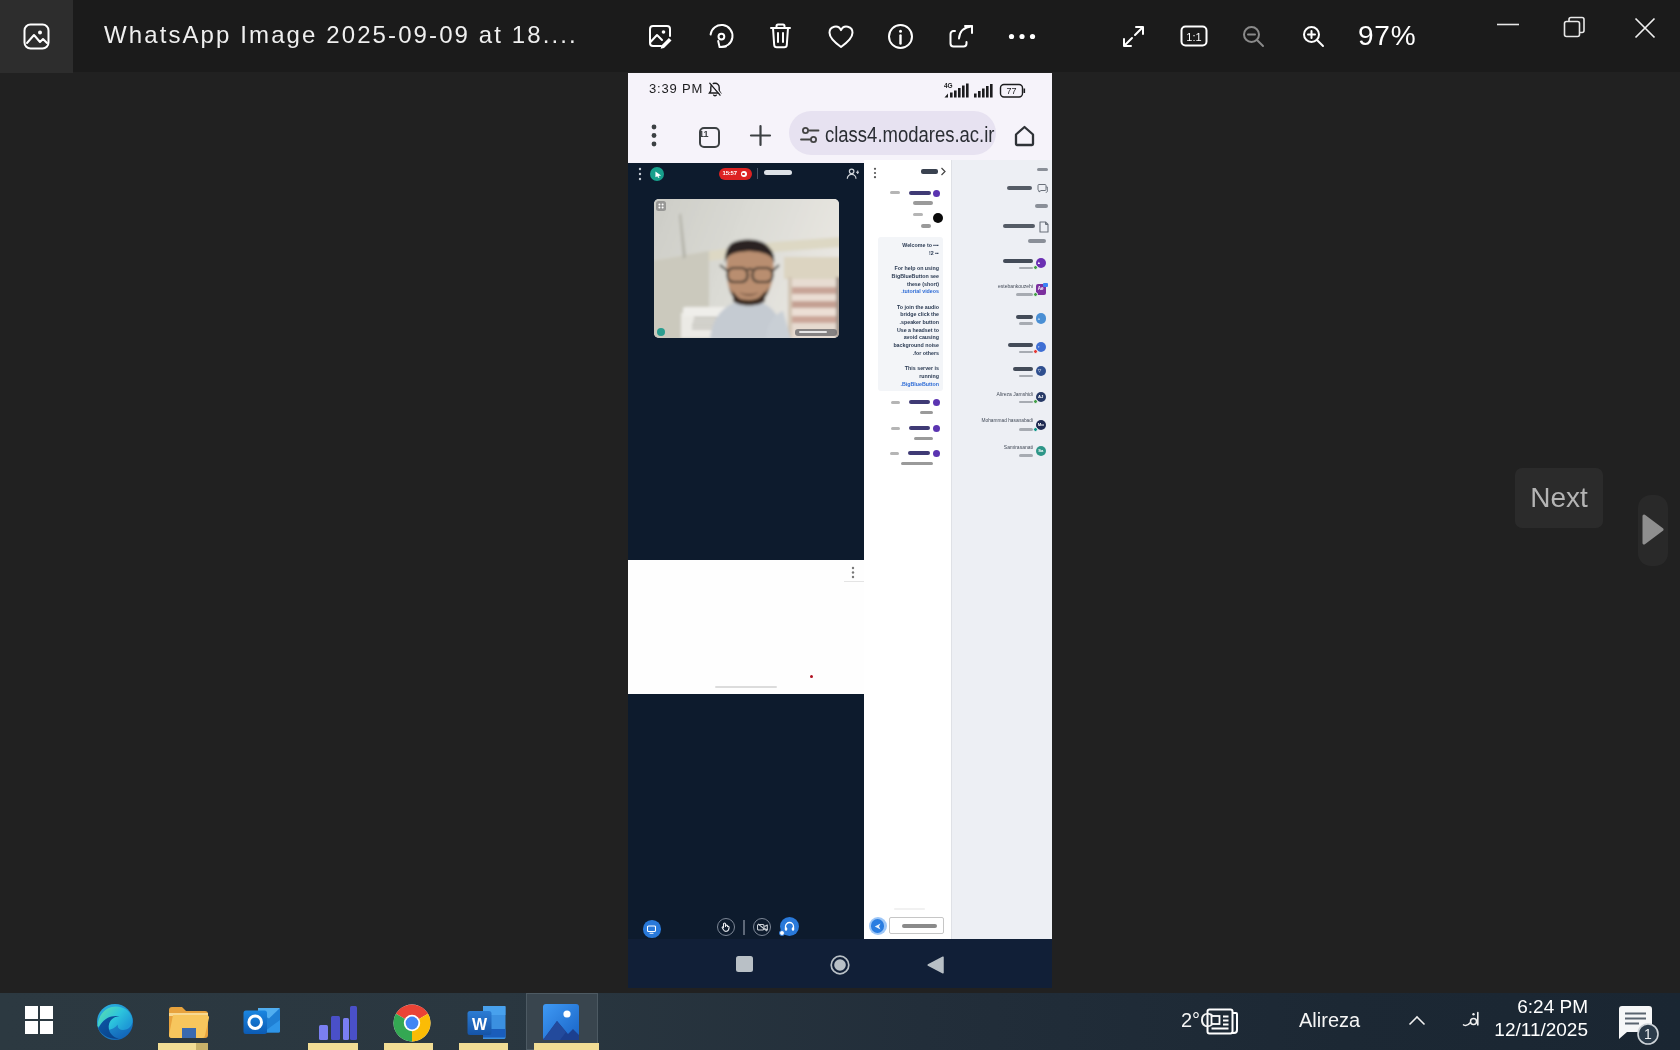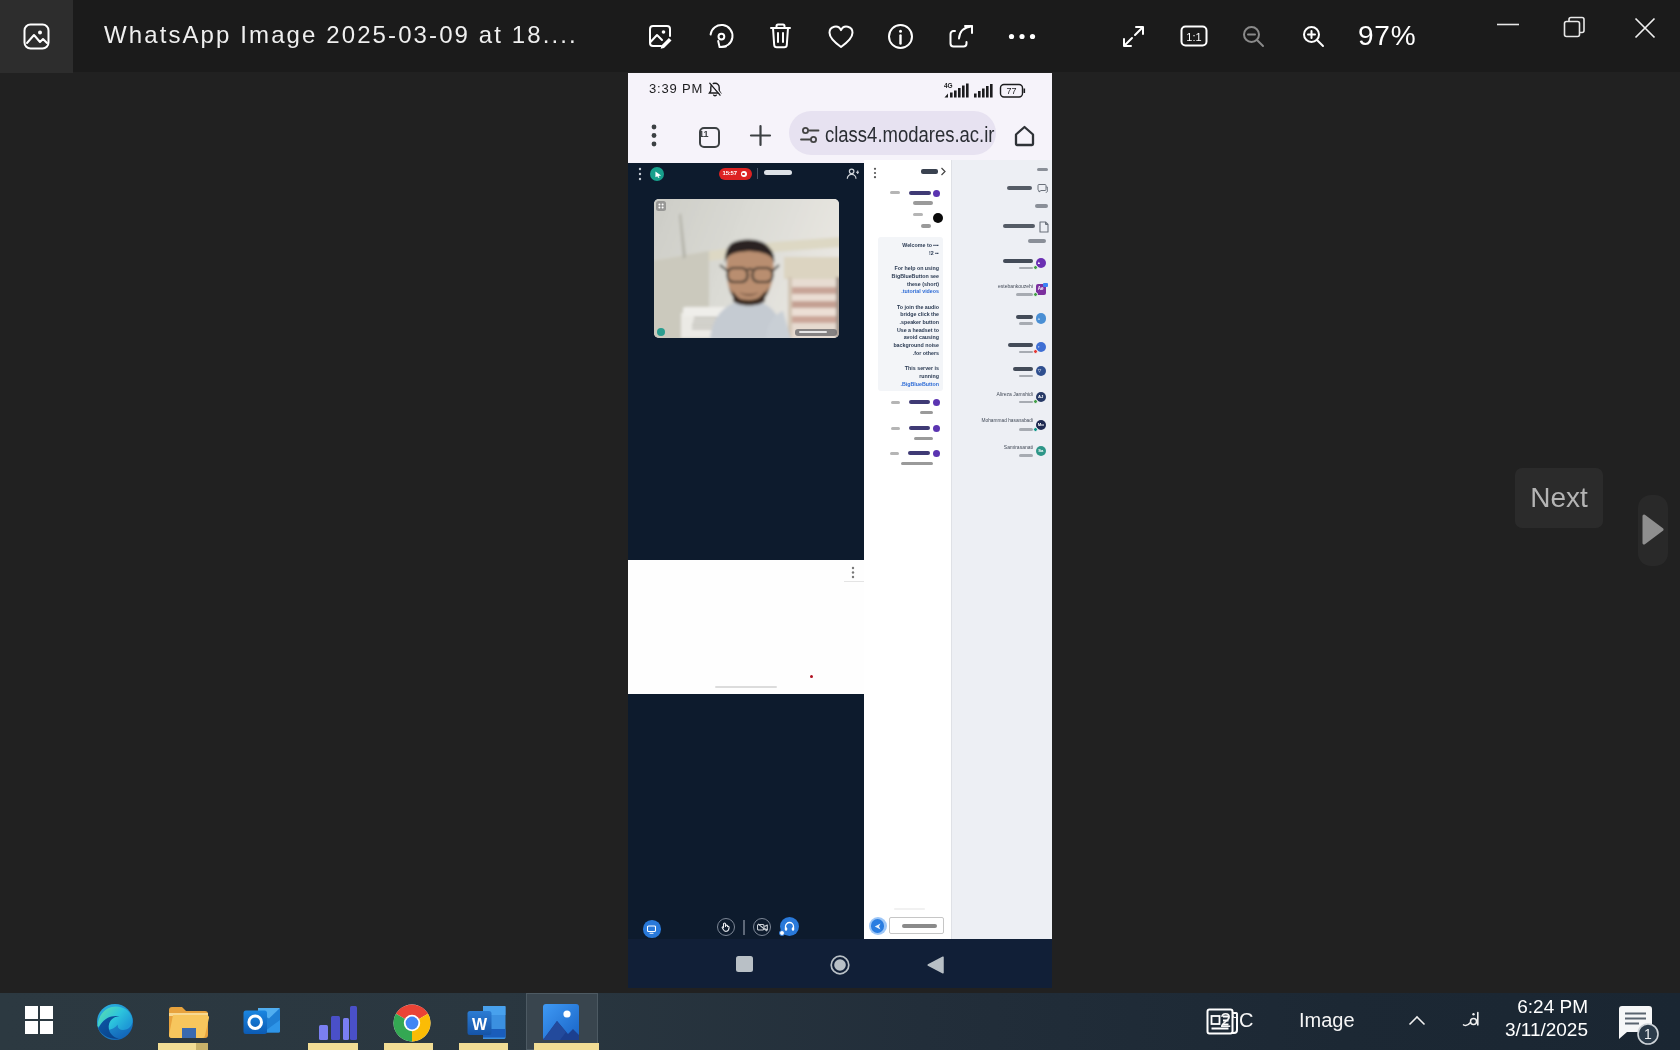--- a/index.html
+++ b/index.html
@@ -12,21 +12,21 @@
 
 <div class="abs" style="left:0;top:0;width:1680px;height:72px;background:#1b1b1b;"></div>
 <div class="abs" style="left:0;top:0;width:73px;height:73px;background:#2d2d2d;"></div>
 <div class="abs" style="left:23px;top:23px;">
 <svg width="27" height="27" viewBox="0 0 27 27">
       <rect x="1.5" y="1.5" width="24" height="24" rx="6" fill="none" stroke="#fff" stroke-width="2"></rect>
       <circle cx="17" cy="9.5" r="2" fill="#fff"></circle>
       <path d="M4 20 L11 12 L17 19 L20 16 L24 20" fill="none" stroke="#fff" stroke-width="2" stroke-linecap="round" stroke-linejoin="round"></path>
     </svg>
 </div>
-<div class="abs" style="left:104px;top:21px;font-size:24px;letter-spacing:2.1px;color:#efefef;">WhatsApp Image 2025-03-09 at 18....</div>
+<div class="abs" style="left:104px;top:21px;font-size:24px;letter-spacing:2.1px;color:#efefef;">WhatsApp Image 2025-09-09 at 18....</div>
 
 <div class="abs" id="icon-editimg" style="left:647px;top:23px;">
 <svg width="27" height="27" viewBox="0 0 27 27">
       <path d="M23 13 V6 a3 3 0 0 0 -3 -3 H6 a3 3 0 0 0 -3 3 v14 a3 3 0 0 0 3 3 h8" fill="none" stroke="#fff" stroke-width="2" stroke-linecap="round"></path>
       <circle cx="16.5" cy="9" r="1.8" fill="#fff"></circle>
       <path d="M3.5 19 L10 12 L15 17" fill="none" stroke="#fff" stroke-width="2" stroke-linecap="round" stroke-linejoin="round"></path>
       <path d="M17 25 l7.5 -7.5 -2.6 -2.6 -7.5 7.5 -0.7 3.3 z" fill="#fff"></path>
     </svg>
 </div>
 <div class="abs" id="icon-rotate" style="left:708px;top:22px;">
@@ -543,32 +543,32 @@
   <div class="abs" style="left:384px;top:50px;width:49px;height:7px;background:#f2dd95;"></div>
   <div class="abs" style="left:459px;top:50px;width:49px;height:7px;background:#f2dd95;"></div>
   <div class="abs" style="left:534px;top:50px;width:65px;height:7px;background:#f2dd95;"></div>
 
   <svg class="abs" style="left:1206px;top:15px;" width="32" height="27" viewBox="0 0 32 27">
     <rect x="1.5" y="1.5" width="25" height="24" rx="2" fill="none" stroke="#fff" stroke-width="2"></rect>
     <rect x="5.5" y="8" width="8" height="8" fill="none" stroke="#fff" stroke-width="1.8"></rect>
     <path d="M5.5 20.5 h17 M17 8.5 h5.5 M17 12.5 h5.5 M17 16.5 h5.5" stroke="#fff" stroke-width="1.8"></path>
     <path d="M27 5 h3 a1 1 0 0 1 1 1 v16 a3 3 0 0 1 -3 3 h-3" fill="none" stroke="#fff" stroke-width="2"></path>
   </svg>
-  <div class="abs" style="left:1220px;top:16px;font-size:20px;color:#f5f5f5;">2°C</div>
-  <div class="abs" style="left:1299px;top:16px;font-size:20px;color:#f5f5f5;">Image</div>
+  <div class="abs" style="left:1181px;top:16px;font-size:20px;color:#f5f5f5;">2°C</div>
+  <div class="abs" style="left:1299px;top:16px;font-size:20px;color:#f5f5f5;">Alireza</div>
   <svg class="abs" style="left:1408px;top:22px;" width="18" height="11" viewBox="0 0 18 11">
       <path d="M1.5 9.5 L9 2 L16.5 9.5" fill="none" stroke="#f0f0f0" stroke-width="1.6"></path>
     </svg>
   <svg class="abs" style="left:1462px;top:18px;" width="17" height="19" viewBox="0 0 17 19">
     <circle cx="11.5" cy="3.2" r="1.2" fill="#f0f0f0"></circle>
     <circle cx="11.5" cy="10.5" r="3" fill="none" stroke="#f0f0f0" stroke-width="1.5"></circle>
     <path d="M8.5 11.5 C6 14.5 3.5 15 1.5 13.8" fill="none" stroke="#f0f0f0" stroke-width="1.5" stroke-linecap="round"></path>
     <path d="M15.8 1.5 V14" stroke="#f0f0f0" stroke-width="1.6" stroke-linecap="round"></path>
   </svg>
   <div class="abs" style="left:1450px;top:3px;width:138px;height:24px;font-size:19px;color:#fff;text-align:right;">6:24 PM</div>
-  <div class="abs" style="left:1450px;top:26px;width:138px;height:24px;font-size:19px;color:#fff;text-align:right;">3/11/2025</div>
+  <div class="abs" style="left:1450px;top:26px;width:138px;height:24px;font-size:19px;color:#fff;text-align:right;">12/11/2025</div>
   <svg class="abs" style="left:1615px;top:12px;" width="44" height="40" viewBox="0 0 44 40">
     <path d="M4 1 h30 a3 3 0 0 1 3 3 v20 a3 3 0 0 1 -3 3 H12 l-8 7 V4 a3 3 0 0 1 3 -3 z" fill="#f6f7f8"></path>
     <path d="M10 8.5 h21 M10 13.5 h21 M10 18.5 h14" stroke="#5a6570" stroke-width="2.2"></path>
     <circle cx="33" cy="29" r="10" fill="#2b3b4a" stroke="#cfd4d9" stroke-width="1.6"></circle>
     <text x="33" y="34" font-size="14" fill="#eef0f2" text-anchor="middle" font-family="Liberation Sans">1</text>
   </svg>
 </div>
 
 </body></html>

